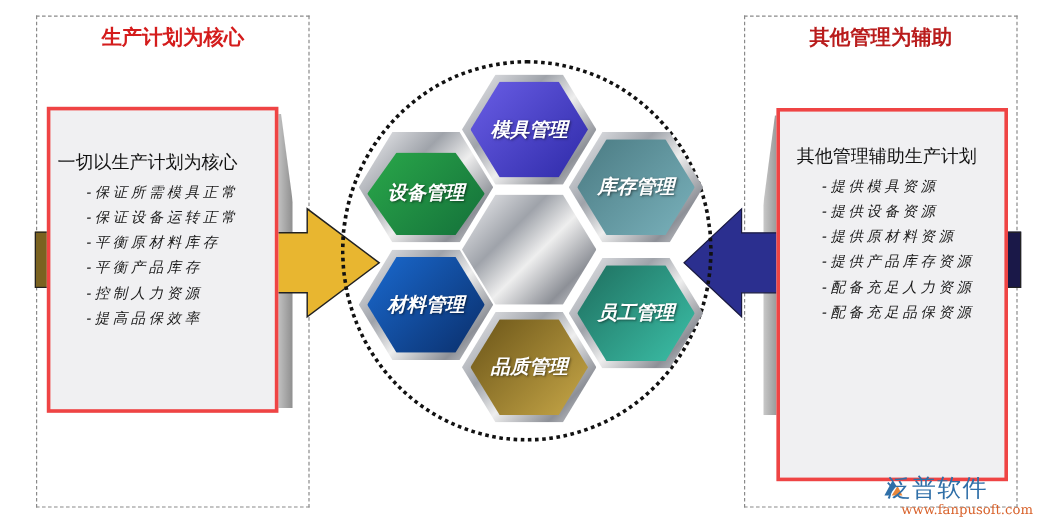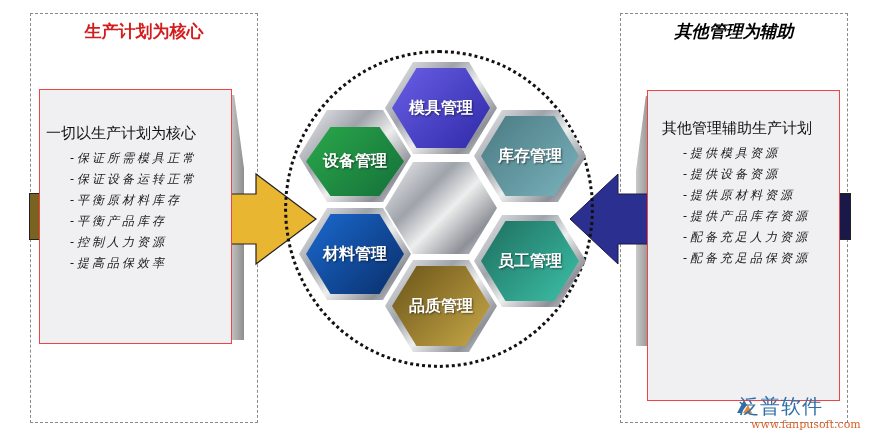--- a/index.html
+++ b/index.html
@@ -4,50 +4,50 @@
   <style>
     html, body { margin: 0; padding: 0; background: #ffffff; }
     body { width: 869px; height: 442px; position: relative; overflow: hidden; font-family: "DejaVu Serif", serif; }
 
     .dash-panel { position: absolute; border: 1px dashed #8a8a8a; box-sizing: border-box; }
     #left-panel { left: 30px; top: 13px; width: 228px; height: 410px; }
     #right-panel { left: 620px; top: 13px; width: 228px; height: 410px; }
 
     .panel-title { position: absolute; top: 6px; left: 0; right: 0; text-align: center; font-weight: bold; font-size: 17px; font-family: "DejaVu Sans", sans-serif; }
     #left-panel .panel-title { color: #d41c1c; }
-    #right-panel .panel-title { color: #000000; font-style: italic; }
+    #right-panel .panel-title { color: #b91c1c; }
 
     .bar { position: absolute; top: 193px; height: 47px; width: 12px; border: 1px solid #222; box-sizing: border-box; }
     #left-bar { left: 29px; background: #7a6220; }
     #right-bar { left: 839px; background: #1a1848; }
 
     .arrow { position: absolute; }
     #left-arrow { left: 220px; top: 172px; }
     #right-arrow { left: 566px; top: 172px; }
 
     .box-shadow { position: absolute; background: linear-gradient(90deg,#c9c9c9,#8e8e8e); }
     #left-shadow { left: 230px; top: 95px; width: 14px; height: 245px; clip-path: polygon(0 0, 30% 0, 100% 30%, 100% 100%, 0 100%); }
     #right-shadow { left: 636px; top: 96px; width: 14px; height: 250px; clip-path: polygon(70% 0, 100% 0, 100% 100%, 0 100%, 0 30%); }
 
-    .text-box { position: absolute; background: #f0f0f2; border: 1px solid #ef4444; box-sizing: border-box; }
+    .text-box { position: absolute; background: #f0f0f2; border: 3px solid #ef4444; box-sizing: border-box; }
     #left-box { left: 39px; top: 89px; width: 193px; height: 255px; }
     #right-box { left: 647px; top: 90px; width: 193px; height: 311px; }
 
     .box-heading { font-family: "DejaVu Sans", sans-serif; font-size: 15px; color: #111; white-space: nowrap; }
     #left-box .box-heading { position: absolute; left: 6px; top: 34px; }
     #right-box .box-heading { position: absolute; left: 14px; top: 28px; }
 
     .box-list { position: absolute; margin: 0; padding: 0; list-style: none; }
     #left-box .box-list { left: 30px; top: 58px; }
     #right-box .box-list { left: 35px; top: 52px; }
     .box-list li { font-family: "DejaVu Serif", serif; font-style: italic; font-size: 12px; line-height: 21px; letter-spacing: 3px; color: #1a1a1a; white-space: nowrap; }
 
     #dotted-circle { position: absolute; left: 284px; top: 50px; width: 310px; height: 318px; border-radius: 50%; border: 3px dotted #111; box-sizing: border-box; }
 
-    .hex-wrap { position: absolute; width: 112px; height: 92px; }
+    .hex-wrap { position: absolute; width: 112px; height: 92px; font-style: italic; }
     .hex-frame { position: absolute; inset: 0; clip-path: polygon(25% 0, 75% 0, 100% 50%, 75% 100%, 25% 100%, 0 50%); background: linear-gradient(135deg, #f4f4f6 0%, #9fa3aa 35%, #eeeeee 55%, #8d9097 80%, #e6e6e8 100%); }
     .hex-inner { position: absolute; left: 7px; top: 6px; right: 7px; bottom: 6px; clip-path: polygon(25% 0, 75% 0, 100% 50%, 75% 100%, 25% 100%, 0 50%); display: flex; align-items: center; justify-content: center; }
     .hex-label { color: #ffffff; font-family: "DejaVu Serif", serif; font-size: 16px; font-weight: bold; text-shadow: 1px 1px 2px rgba(0,0,0,0.5); white-space: nowrap; }
 
     #logo { position: absolute; left: 735px; top: 395px; width: 125px; height: 42px; }
     #logo-mark { position: absolute; left: 0; top: 2px; width: 18px; height: 18px; }
     #logo-text { position: absolute; left: 4px; top: -2px; font-family: "DejaVu Sans", sans-serif; font-size: 20px; color: #2f6fa8; letter-spacing: 1px; white-space: nowrap; }
     #logo-url { position: absolute; left: 16px; top: 23px; font-family: "DejaVu Serif", serif; font-size: 11px; color: #d9622b; white-space: nowrap; }
   </style>
 </head>

